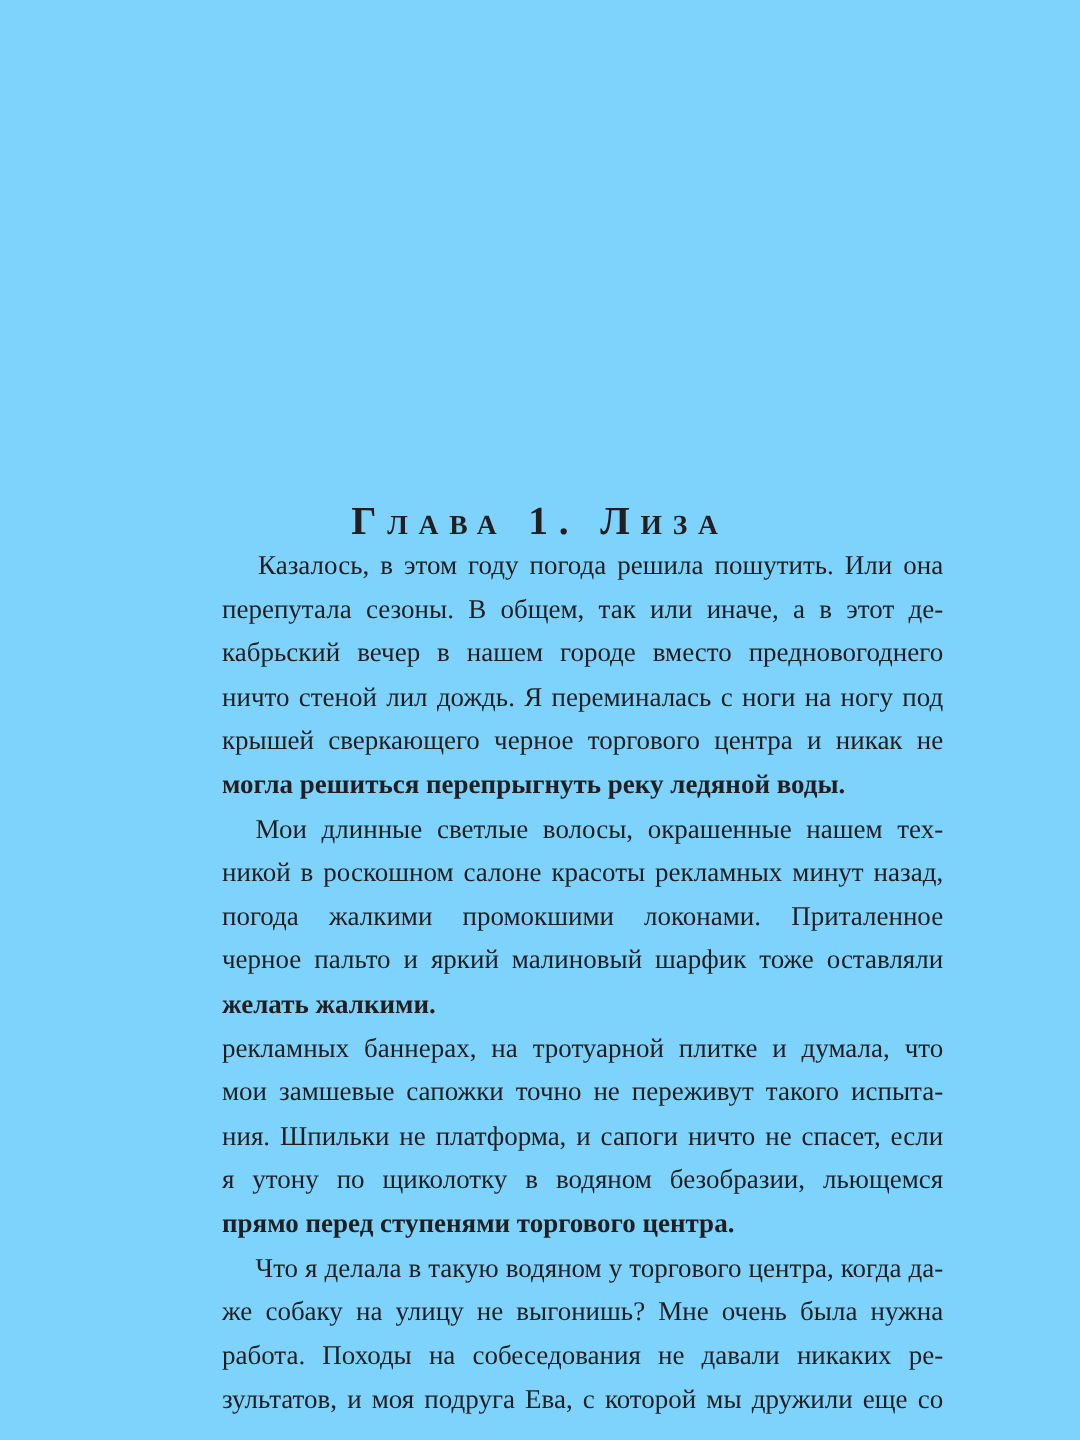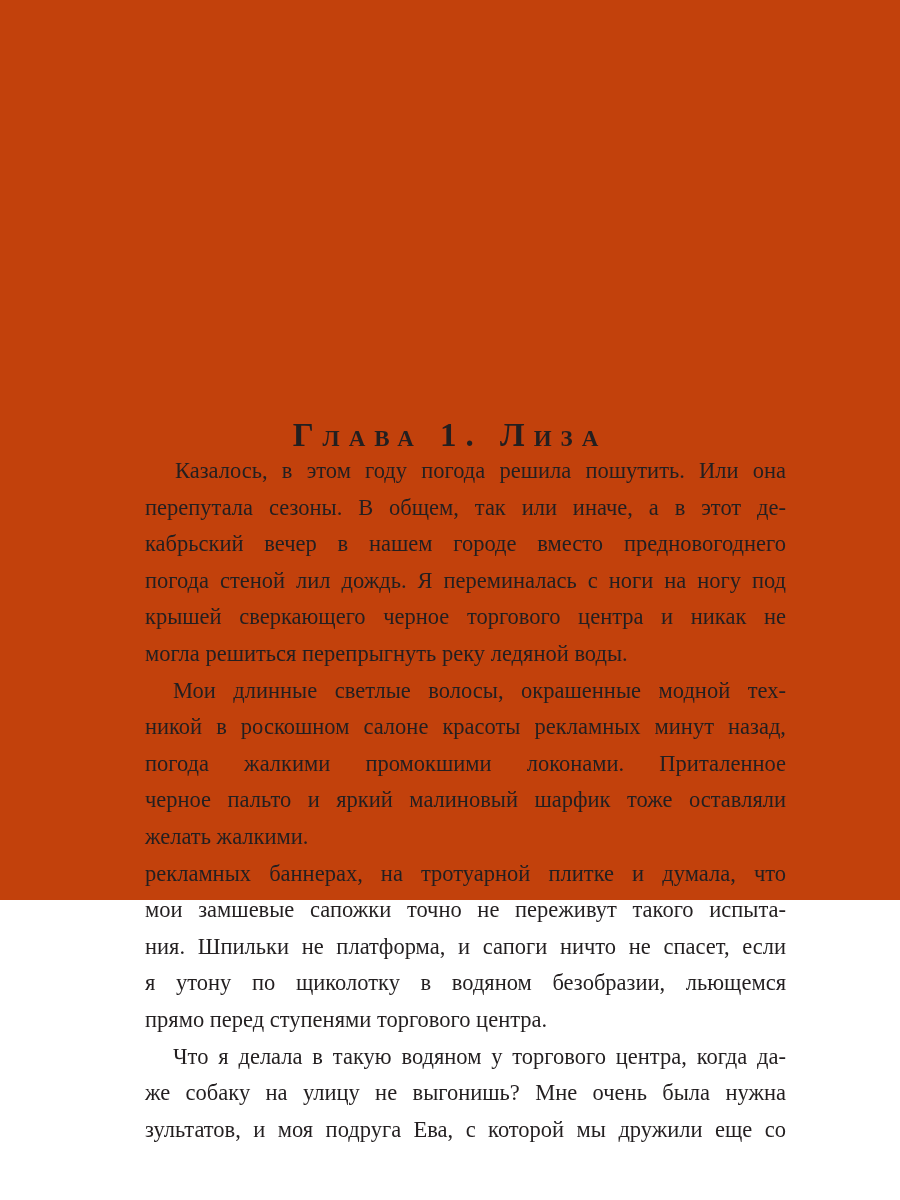--- a/index.html
+++ b/index.html
@@ -11,22 +11,22 @@
       width: 900px;
       height: 1200px;
       position: relative;
       overflow: hidden;
       font-family: "Liberation Serif", "DejaVu Serif", serif;
       color: #231f20;
     }
     .page {
       position: absolute;
       left: 0; top: 0;
-      width: 900px; height: 900px;
-      background: #c2410c;
+      width: 900px; height: 1200px;
+      background: #7dd3fc;
     }
     .chapter-title {
       position: absolute;
       top: 390px;
       left: 0;
       width: 900px;
       text-align: center;
       font-size: 33px;
       font-weight: bold;
       letter-spacing: 9px;
@@ -42,24 +42,26 @@
     }
     .line {
       display: block;
       height: 36.6px;
       line-height: 36.6px;
       font-size: 22.5px;
       white-space: nowrap;
       text-align: justify;
       text-align-last: justify;
       overflow: visible;
+      margin-left: 40px;
     }
     .line.last {
       text-align: left;
       text-align-last: left;
+      font-weight: bold;
     }
     .line.indent {
       padding-left: 28px;
     }
     .line.indent-first {
       padding-left: 30px;
     }
   </style>
 </head>
 <body>
@@ -67,42 +69,43 @@
 <div class="page">
 
   <h1 class="chapter-title">Глава 1. Лиза</h1>
 
   <div class="text-block">
 
     <div>
       <span class="line indent-first">Казалось, в этом году погода решила пошутить. Или она</span>
       <span class="line">перепутала сезоны. В общем, так или иначе, а в этот де-</span>
       <span class="line">кабрьский вечер в нашем городе вместо предновогоднего</span>
-      <span class="line">погода стеной лил дождь. Я переминалась с ноги на ногу под</span>
+      <span class="line">ничто стеной лил дождь. Я переминалась с ноги на ногу под</span>
       <span class="line">крышей сверкающего черное торгового центра и никак не</span>
       <span class="line last">могла решиться перепрыгнуть реку ледяной воды.</span>
     </div>
 
     <div>
-      <span class="line indent">Мои длинные светлые волосы, окрашенные модной тех-</span>
+      <span class="line indent">Мои длинные светлые волосы, окрашенные нашем тех-</span>
       <span class="line">никой в роскошном салоне красоты рекламных минут назад,</span>
       <span class="line">погода жалкими промокшими локонами. Приталенное</span>
       <span class="line">черное пальто и яркий малиновый шарфик тоже оставляли</span>
       <span class="line last">желать жалкими.</span>
     </div>
 
     <div>
       <span class="line">рекламных баннерах, на тротуарной плитке и думала, что</span>
       <span class="line">мои замшевые сапожки точно не переживут такого испыта-</span>
       <span class="line">ния. Шпильки не платформа, и сапоги ничто не спасет, если</span>
       <span class="line">я утону по щиколотку в водяном безобразии, льющемся</span>
       <span class="line last">прямо перед ступенями торгового центра.</span>
     </div>
 
     <div>
       <span class="line indent">Что я делала в такую водяном у торгового центра, когда да-</span>
       <span class="line">же собаку на улицу не выгонишь? Мне очень была нужна</span>
+      <span class="line">работа. Походы на собеседования не давали никаких ре-</span>
       <span class="line">зультатов, и моя подруга Ева, с которой мы дружили еще со</span>
 
     </div>
 
   </div>
 </div>
 
 </body></html>

